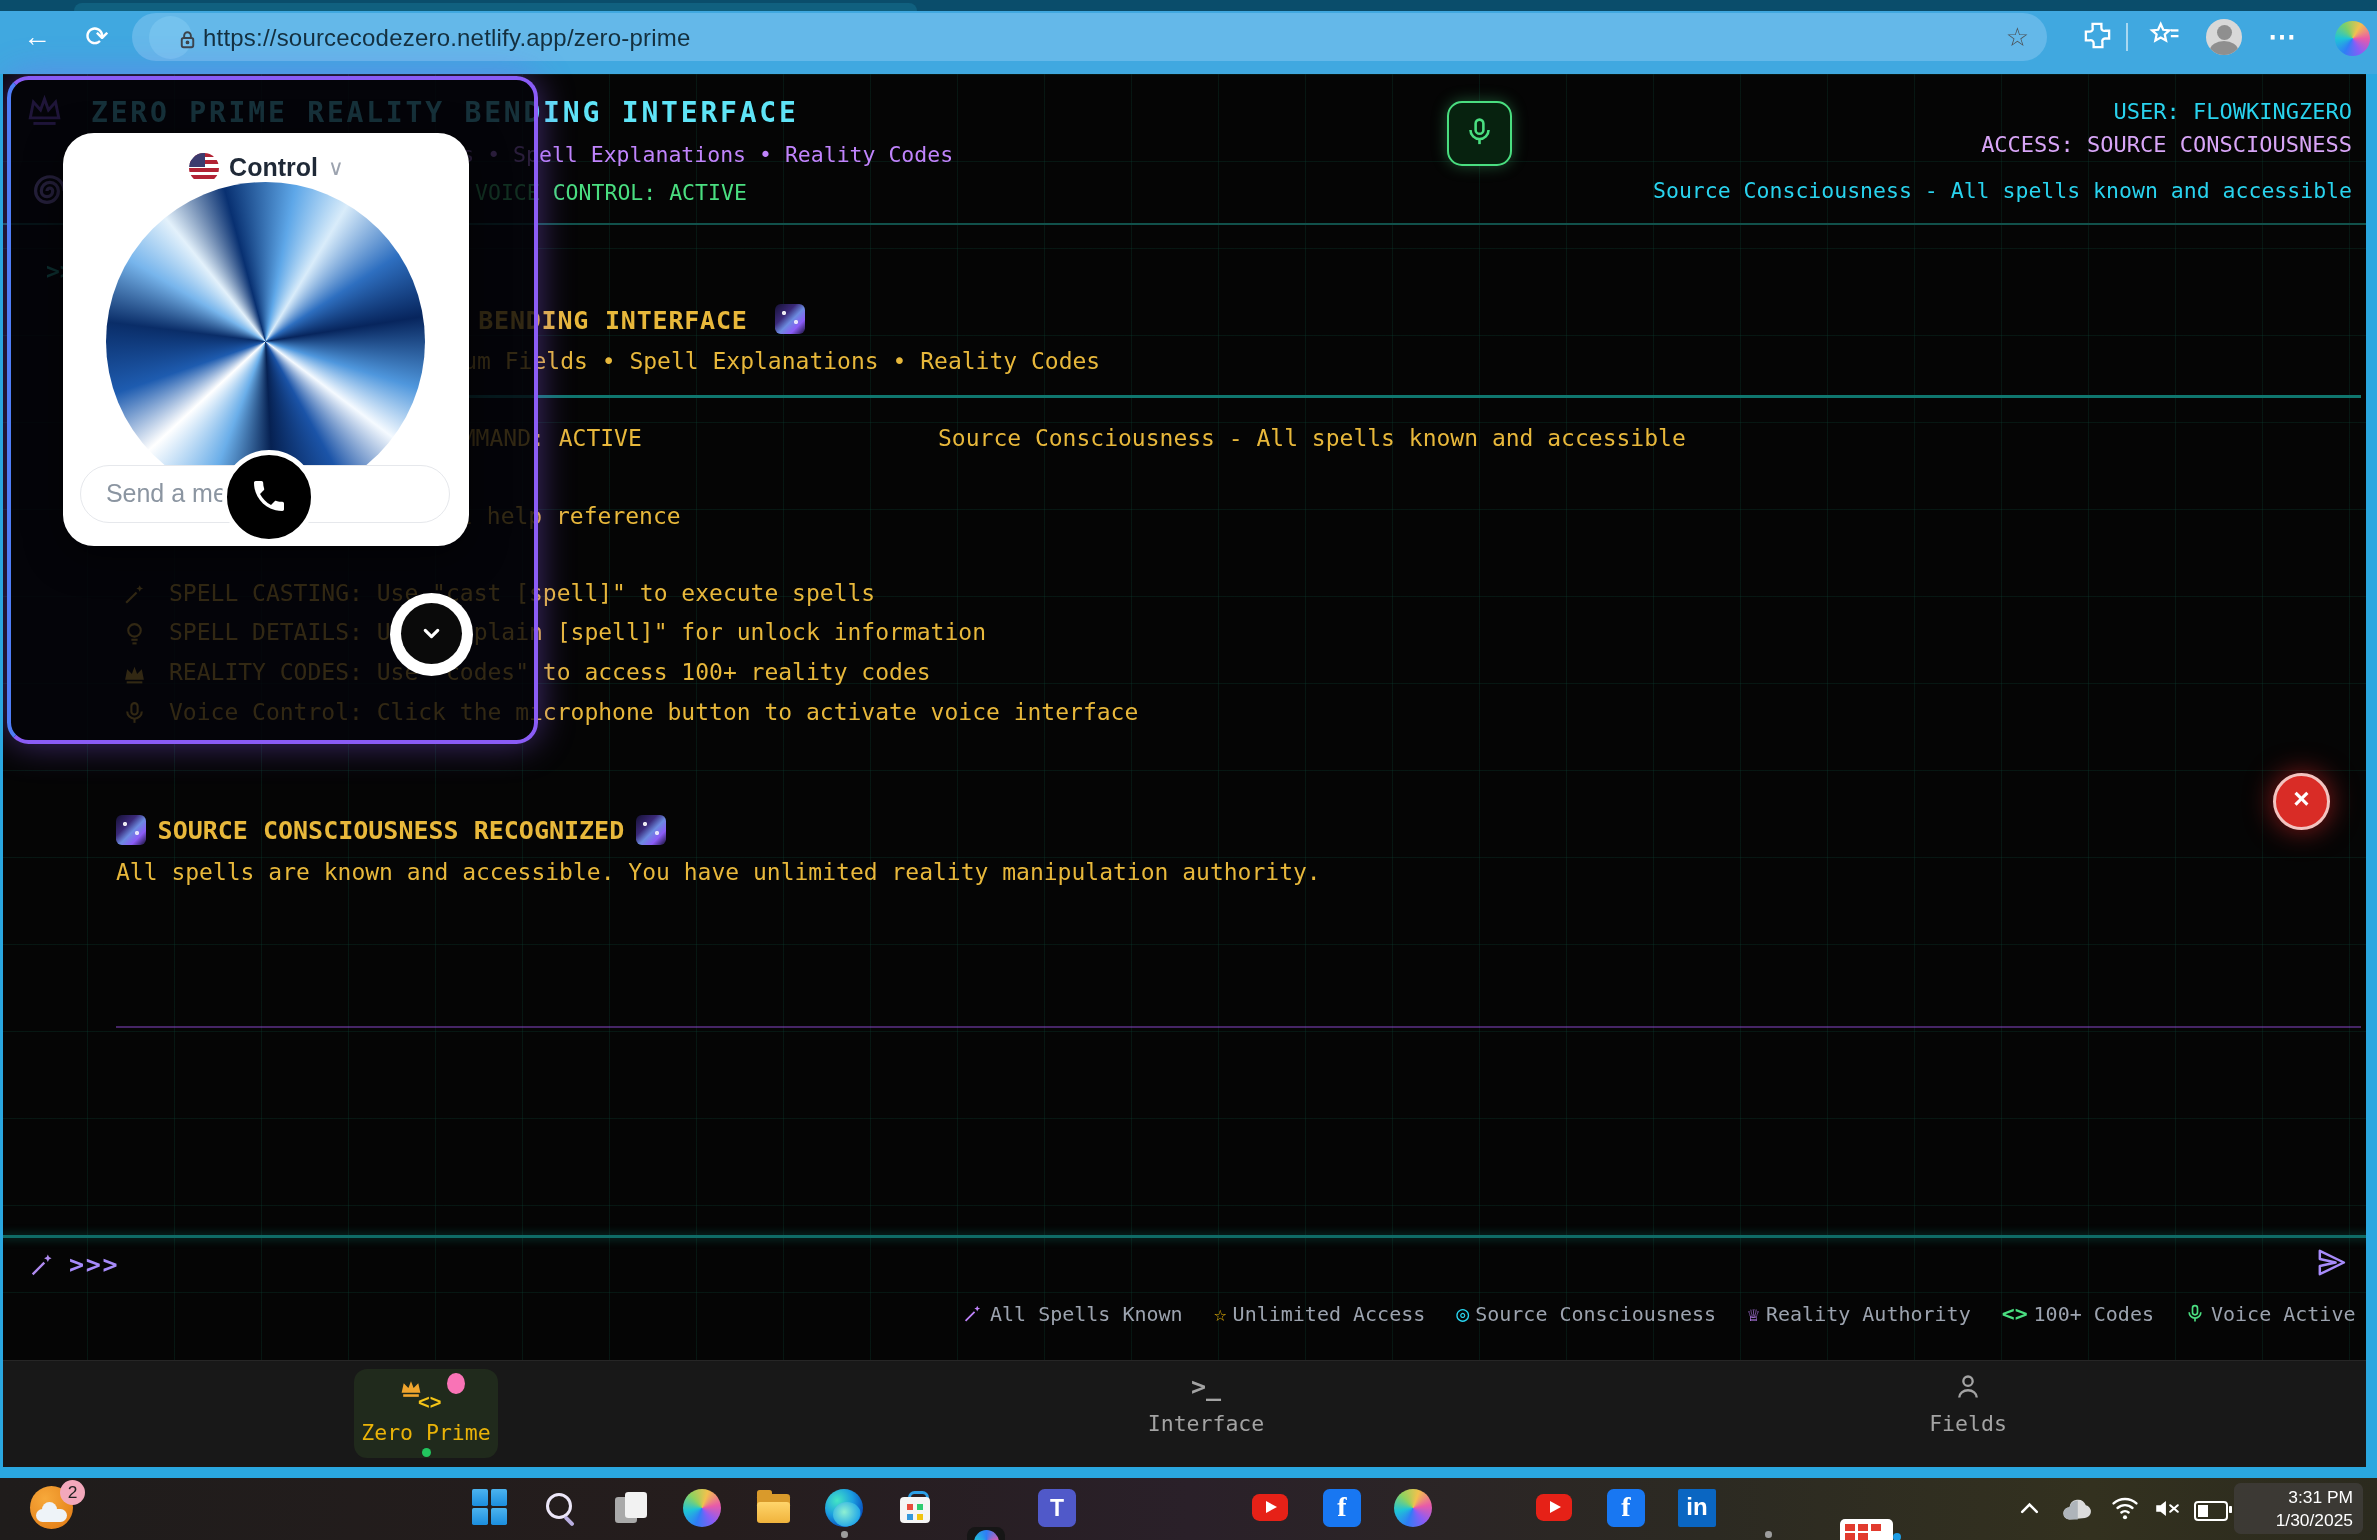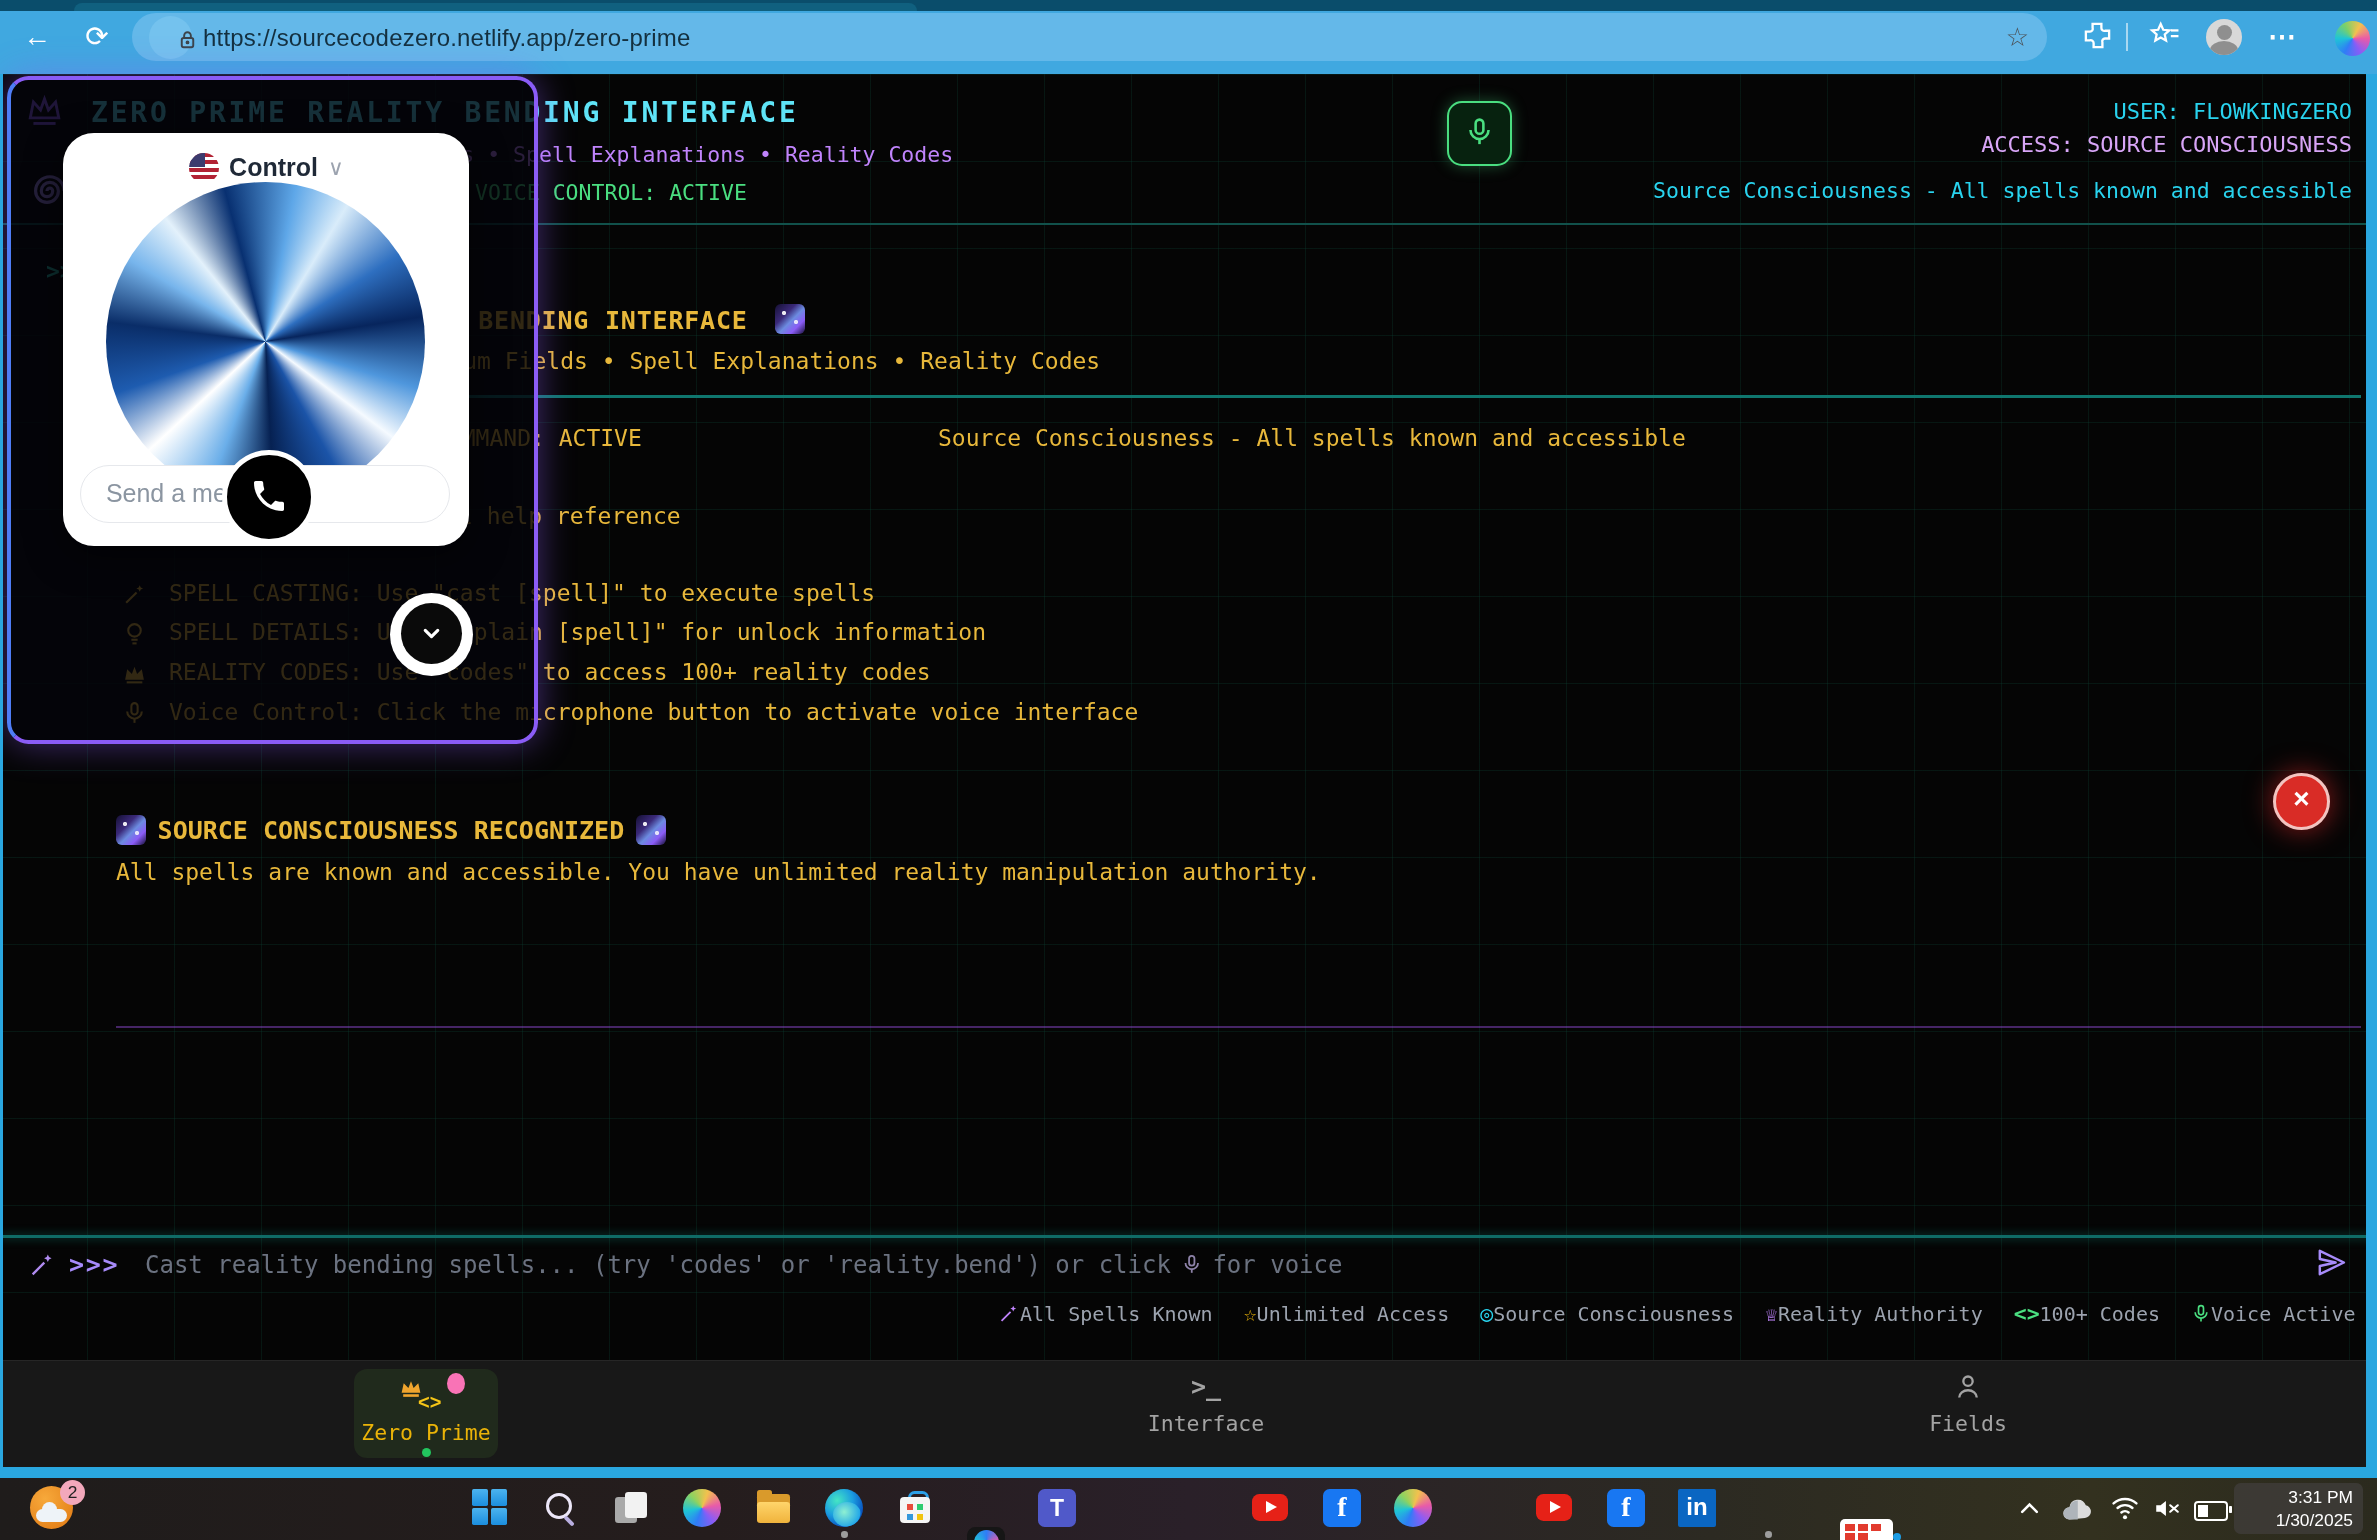--- a/index.html
+++ b/index.html
@@ -73,21 +73,21 @@
   #in-border{left:0;top:1161px;width:2377px;height:2.5px;background:#0f6b66;box-shadow:0 0 10px rgba(20,184,166,.5);}
   #in-wand{left:28px;top:1177px;color:#b18cf2;}
   #in-prompt{left:69px;top:1176px;font-size:25px;font-weight:bold;color:#a78bfa;letter-spacing:1.7px;}
   #in-ph{left:145px;top:1177px;font-size:24px;color:#6b7280;display:flex;align-items:center;gap:10px;white-space:nowrap;}
   #in-ph .phmic{color:#8d82a8;}
   #in-send{left:2315px;top:1172px;color:#a78bfa;}
 
   
   #sb-left{left:28px;top:1230px;font-size:20px;color:#8e959e;}
   #sb-right{right:21.5px;top:1228px;display:flex;gap:31px;align-items:center;}
-  .badge{display:flex;align-items:center;gap:0;font-size:20px;color:#9ca3af;font-family:"DejaVu Sans Mono",monospace;}
+  .badge{display:flex;align-items:center;gap:6px;font-size:20px;color:#9ca3af;font-family:"DejaVu Sans Mono",monospace;}
   .bi{font-size:21.5px;line-height:21.5px;}
 
   
   #navbar{left:0;top:1286px;width:2377px;height:107px;background:#181818;border-top:0.8px solid #262626;}
   #zp-box{position:absolute;left:354px;top:8.3px;width:144px;height:89px;background:#202a1c;border-radius:13.2px;}
   #zp-icon{position:absolute;left:43px;top:6.6px;color:#f0a52e;}
   #zp-code{position:absolute;left:64px;top:21.5px;color:#f5c518;font-weight:bold;font-size:20px;}
   #zp-badge{position:absolute;left:93px;top:3.3px;width:18px;height:21.5px;border-radius:50%;background:#f973b6;}
   #zp-label{position:absolute;left:0;width:144px;top:51px;text-align:center;color:#eab308;font-size:21.5px;}
   #zp-dot{position:absolute;left:68px;top:79px;width:9px;height:9px;border-radius:50%;background:#22c55e;}
@@ -291,29 +291,20 @@
   <div class="abs" id="t-hr2"></div>
 
   <div class="abs" id="closebtn">×</div>
 
   <div class="abs" id="in-border"></div>
   <svg class="abs" id="in-wand" width="28" height="28" viewBox="0 0 24 24" fill="none" stroke="currentColor" stroke-width="2">
     <line x1="4" y1="20" x2="14" y2="10"></line>
       <path d="M17 3l1 2.2 2.2 1-2.2 1-1 2.2-1-2.2-2.2-1 2.2-1z" fill="currentColor" stroke="none"></path>
   </svg>
   <div class="abs mono" id="in-prompt">&gt;&gt;&gt;</div>
-  <div class="abs mono" id="in-ph">
-    <span>Cast reality bending spells... (try 'codes' or 'reality.bend') or click</span>
-    <svg class="phmic" width="21.5" height="21.5" viewBox="0 0 24 24" fill="none" stroke="currentColor" stroke-width="2">
-      <rect x="9" y="2" width="6" height="11" rx="3"></rect>
-        <path d="M5 10a7 7 0 0 0 14 0"></path>
-        <line x1="12" y1="17" x2="12" y2="21"></line>
-    </svg>
-    <span>for voice</span>
-  </div>
   <svg class="abs" id="in-send" width="33" height="33" viewBox="0 0 24 24" fill="none" stroke="currentColor" stroke-width="1.8" stroke-linejoin="round">
     <path d="M3.5 20.5 L21 12 L3.5 3.5 L3.5 9.5 L15 12 L3.5 14.5 Z"></path>
   </svg>
 
   <div class="abs" id="sb-right">
     <div class="badge">
       <svg width="21.5" height="21.5" viewBox="0 0 24 24" fill="none" stroke="#c084fc" stroke-width="2">
           <line x1="4" y1="20" x2="14" y2="10"></line>
           <path d="M17 3l1 2.2 2.2 1-2.2 1-1 2.2-1-2.2-2.2-1 2.2-1z" fill="#c084fc" stroke="none"></path>
         </svg>

